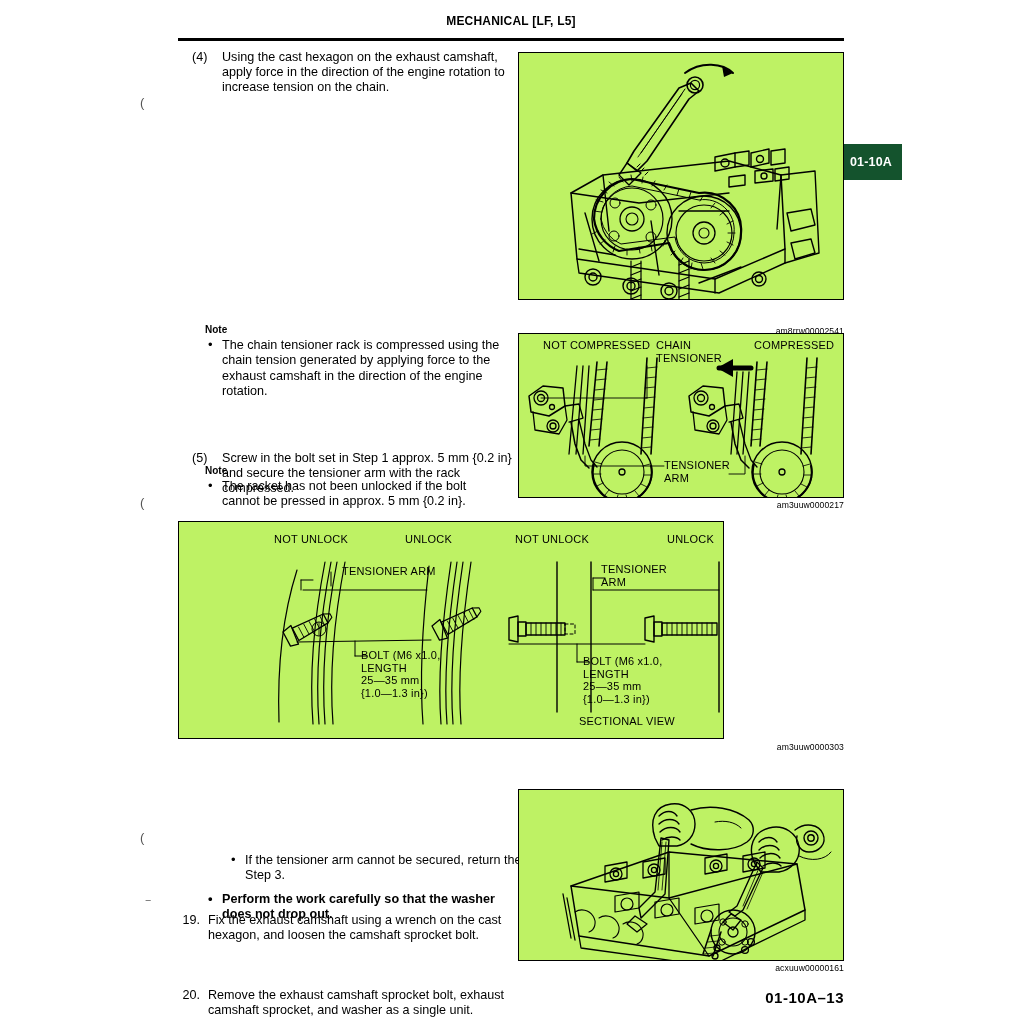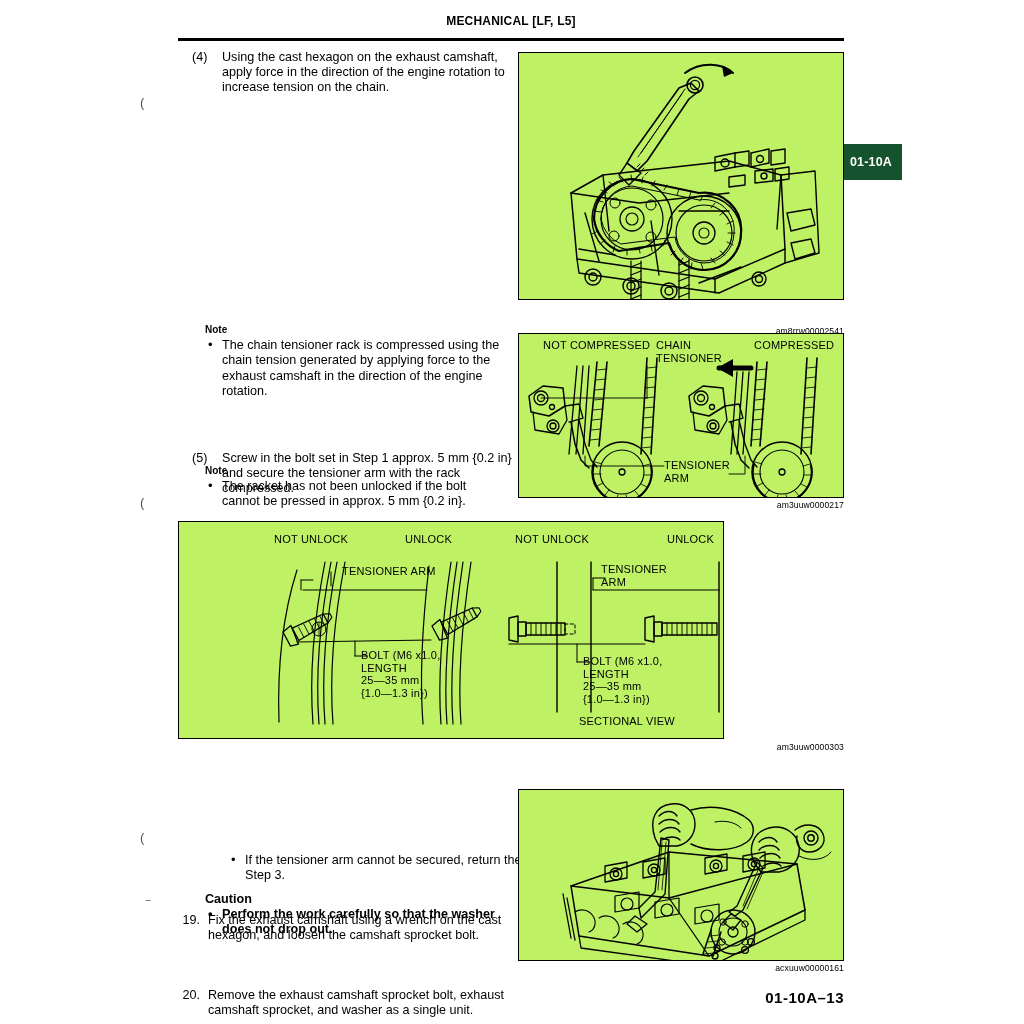--- a/index.html
+++ b/index.html
@@ -454,21 +454,20 @@
     <span class="num">19.</span>
     <span>Fix the exhaust camshaft using a wrench on the cast hexagon, and loosen the camshaft sprocket bolt.</span>
   </div>
 
   <div class="textcol numbered rightnum" style="left:178px; top:836px; width:310px;">
     <span class="num">20.</span>
     <span>Remove the exhaust camshaft sprocket bolt, exhaust camshaft sprocket, and washer as a single unit.</span>
   </div>
 
   <div class="textcol bold-block" style="left:205px; top:892px; width:300px;">
-    <div>Caution</div>
     <div class="bullet">Perform the work carefully so that the washer does not drop out.</div>
   </div>
 
   <div class="figbox" style="left:518px; top:789px; width:326px; height:172px;">
     <svg width="326" height="172" viewBox="0 0 326 172">
       <g fill="none" stroke="#000" stroke-width="1.3" stroke-linejoin="round" stroke-linecap="round">
 
         <path d="M52 96 L60 146 L190 166 L286 120 L278 74 L150 62 Z" stroke-width="1.5"></path>
         <path d="M60 146 L62 158 L192 176 L286 130 L286 120"></path>
         <path d="M52 96 L150 108 L278 74"></path>

